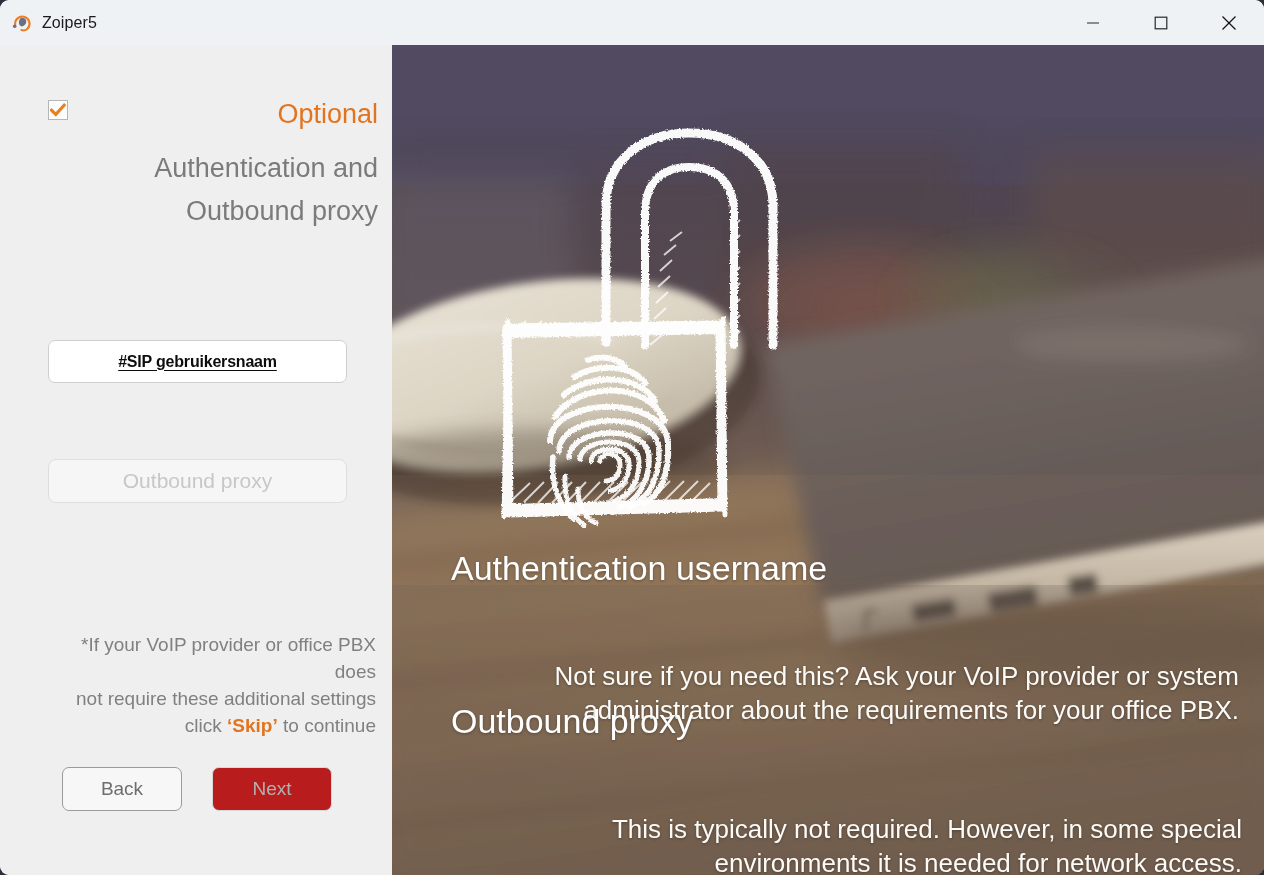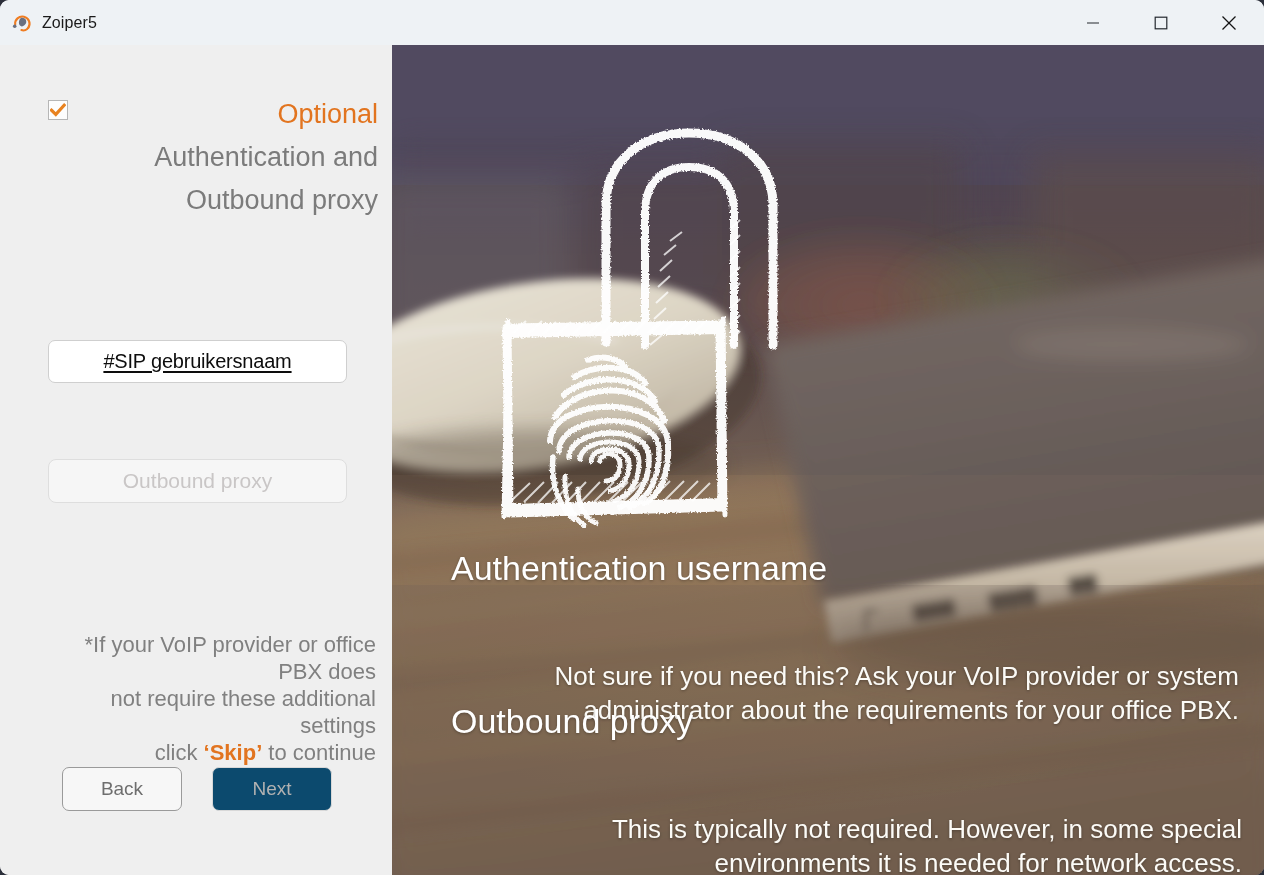--- a/index.html
+++ b/index.html
@@ -114,20 +114,21 @@
     white-space: nowrap;
   }
   .pane-heading-line {
     font-size: 27px;
     color: #7b7b7b;
     line-height: 43px;
     white-space: nowrap;
   }
   #heading-rest {
     margin-left: 33px;
+    margin-top: 11px;
   }
 
   
   #auth-field-wrap {
     position: absolute;
     left: 48px;
     top: 295px;
     width: 299px;
     height: 43px;
   }
@@ -144,22 +145,22 @@
     left: 0;
     top: 0;
     width: 299px;
     height: 43px;
     display: flex;
     align-items: center;
     justify-content: center;
     pointer-events: none;
   }
   #auth-annotation-text {
-    font-size: 20px;
-    font-weight: normal;
+    font-size: 16px;
+    font-weight: bold;
     color: #0d0d0d;
     text-decoration: underline;
     text-underline-offset: 3px;
     letter-spacing: -0.2px;
     text-shadow:
       0 0 3px #ffffff, 0 0 3px #ffffff, 0 0 4px #ffffff,
       1px 0 2px #ffffff, -1px 0 2px #ffffff,
       0 1px 2px #ffffff, 0 -1px 2px #ffffff;
   }
 
@@ -181,21 +182,21 @@
     font-size: 21px;
     color: #c9c6c6;
   }
 
   
   #note-block {
     position: absolute;
     left: 36px;
     top: 586px;
     width: 340px;
-    font-size: 22px;
+    font-size: 19px;
     color: #808080;
     line-height: 27px;
   }
   #note-skip {
     color: #e2741f;
     font-weight: bold;
   }
 
   
   #button-row {
@@ -216,21 +217,21 @@
     align-items: center;
     justify-content: center;
     font-size: 19px;
     color: #6e6e6e;
     cursor: pointer;
   }
   #next-button {
     width: 120px;
     height: 44px;
     margin-left: 30px;
-    background: #0c4a6e;
+    background: #b91c1c;
     border: 1px solid #d8d8d8;
     border-radius: 7px;
     box-sizing: border-box;
     display: flex;
     align-items: center;
     justify-content: center;
     font-size: 19px;
     color: #b1b1b1;
   }
 

